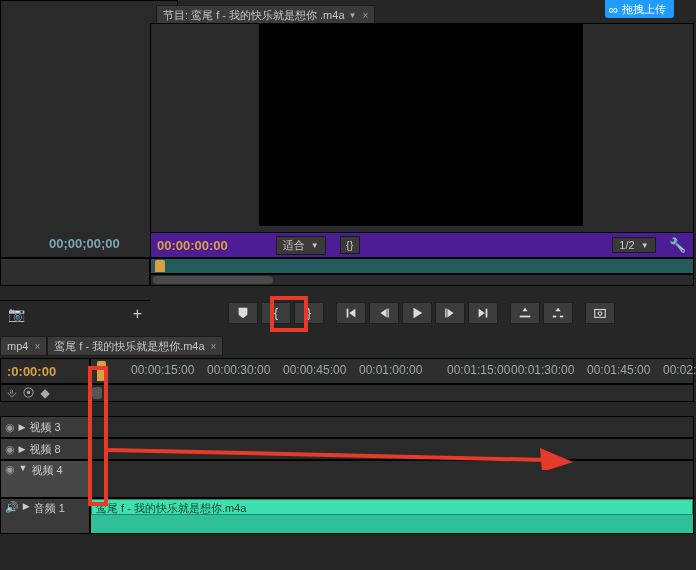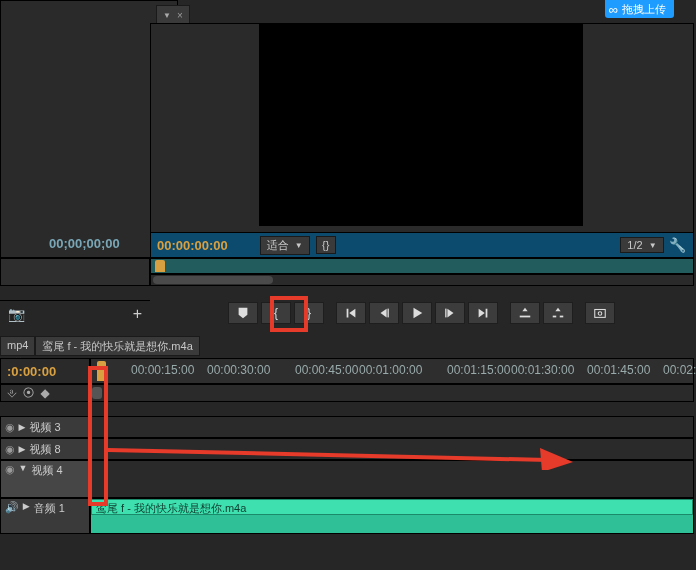--- a/index.html
+++ b/index.html
@@ -18,21 +18,21 @@
   .left-src-panel { position: absolute; left: 0; top: 0; width: 178px; height: 258px; background: #2a2a2a; border: 1px solid #000; }
   .left-src-tc { position: absolute; left: 48px; bottom: 6px; color: #7aa7b7; font-size: 13px; font-weight: bold; }
   .below-src-bar { position: absolute; left: 0; top: 258px; width: 150px; height: 28px; background: #2e2e2e; border: 1px solid #000; }
   .below-src-bar2 { position: absolute; left: 0; top: 300px; width: 150px; height: 26px; background: #262626; border-top: 1px solid #000; display: flex; align-items: center; justify-content: space-between; padding: 0 8px; }
   .cam-icon { color: #888; font-size: 14px; }
   .plus-icon { color: #ccc; font-size: 16px; }
 
   .monitor-panel { position: absolute; left: 150px; top: 23px; right: 2px; height: 232px; background: #2a2a2a; border: 1px solid #000; }
   .video-view { position: absolute; left: 108px; top: 0; width: 324px; height: 202px; background: #000; }
   
-  .mon-bottom { position: absolute; left: 150px; top: 232px; right: 2px; height: 26px; background: #0c4a6e; border: 1px solid #000; display: flex; align-items: center; padding: 8px 6px; gap: 6px; }
+  .mon-bottom { position: absolute; left: 150px; top: 232px; right: 2px; height: 26px; background: #4c1d95; border: 1px solid #000; display: flex; align-items: center; padding: 8px 6px; gap: 14px; }
   .mon-tc { color: #d8a040; font-size: 13px; font-weight: bold; }
   .fit-sel { background: #3a3a3a; border: 1px solid #1a1a1a; padding: 1px 6px; display: flex; align-items: center; gap: 6px; font-size: 11px; }
   .fit-sel .dd { font-size: 8px; }
   .sq-btn { background: #3a3a3a; border: 1px solid #1a1a1a; width: 20px; height: 18px; display: flex; align-items: center; justify-content: center; font-size: 11px; }
   .spacer { flex: 1; }
   .wrench { color: #ccc; font-size: 14px; }
 
   .mon-ruler { position: absolute; left: 150px; top: 258px; right: 2px; height: 16px; background: #225c5c; border: 1px solid #000; }
   .mon-ruler .ph { position: absolute; left: 4px; top: 1px; width: 10px; height: 12px; background: #d8a040; border-radius: 2px 2px 0 0; }
   .mon-scroll { position: absolute; left: 150px; top: 274px; right: 2px; height: 12px; background: #2a2a2a; border: 1px solid #000; }
@@ -45,21 +45,21 @@
 
   
   .red-box { position: absolute; border: 4px solid #e63a2a; pointer-events: none; }
   .red1 { left: 270px; top: 296px; width: 38px; height: 36px; }
   .red2 { left: 88px; top: 366px; width: 20px; height: 140px; }
   
   .red-arrow { position: absolute; left: 108px; top: 440px; width: 465px; height: 30px; pointer-events: none; }
 
   
   .tl-tabrow { position: absolute; left: 0; top: 336px; right: 2px; height: 20px; background: #262626; display: flex; align-items: stretch; }
-  .tl-tabrow .tab { background: #3a3a3a; flex-direction: column; }
+  .tl-tabrow .tab { background: #3a3a3a; }
   
   .tl-head-row { position: absolute; left: 0; top: 358px; right: 2px; height: 26px; background: #262626; display: flex; }
   .tl-tc-box { width: 90px; display: flex; align-items: center; padding-left: 6px; color: #d8a040; font-weight: bold; font-size: 13px; border: 1px solid #000; background: #2a2a2a; }
   .tl-ruler { flex: 1; background: #2e2e2e; border: 1px solid #000; position: relative; display: flex; align-items: center; }
   .tl-ruler .tick { position: absolute; top: 4px; color: #9aa; font-size: 12px; }
   .tl-ruler .ph2 { position: absolute; left: 6px; top: 2px; width: 9px; height: 20px; background: #d8a040; border-radius: 2px 2px 0 0; }
 
   .tl-tools-row { position: absolute; left: 0; top: 384px; width: 90px; height: 18px; background: #2a2a2a; border: 1px solid #000; display: flex; align-items: center; gap: 6px; padding-left: 6px; }
   .tl-tools-row span { color: #aaa; font-size: 12px; }
   .tl-scroll-small { position: absolute; left: 90px; top: 384px; right: 2px; height: 18px; background: #2a2a2a; border: 1px solid #000; }
@@ -95,20 +95,21 @@
   <div class="left-src-tc">00;00;00;00</div>
 </div>
 <div class="below-src-bar"></div>
 <div class="below-src-bar2">
   <span class="cam-icon">📷</span>
   <span class="plus-icon">+</span>
 </div>
 
 <div class="tab-row">
   <div class="tab">
+    <span>节目: 鸾尾 f - 我的快乐就是想你 .m4a</span>
     <span class="dd">▼</span>
     <span class="x">×</span>
   </div>
 </div>
 
 <div class="monitor-panel">
   <div class="video-view"></div>
 </div>
 <div class="mon-bottom">
   <span class="mon-tc">00:00:00:00</span>
@@ -206,21 +207,21 @@
     <span class="x">×</span>
   </div>
 </div>
 
 <div class="tl-head-row">
   <div class="tl-tc-box">:0:00:00</div>
   <div class="tl-ruler">
     <div class="ph2"></div>
     <span class="tick" style="left:40px">00:00:15:00</span>
     <span class="tick" style="left:116px">00:00:30:00</span>
-    <span class="tick" style="left:204px">00:00:45:00</span>
+    <span class="tick" style="left:192px">00:00:45:00</span>
     <span class="tick" style="left:268px">00:01:00:00</span>
     <span class="tick" style="left:356px">00:01:15:00</span>
     <span class="tick" style="left:420px">00:01:30:00</span>
     <span class="tick" style="left:496px">00:01:45:00</span>
     <span class="tick" style="left:572px">00:02:00</span>
   </div>
 </div>
 <div class="tl-tools-row">
   <span>⎀</span>
   <span>⦿</span>

